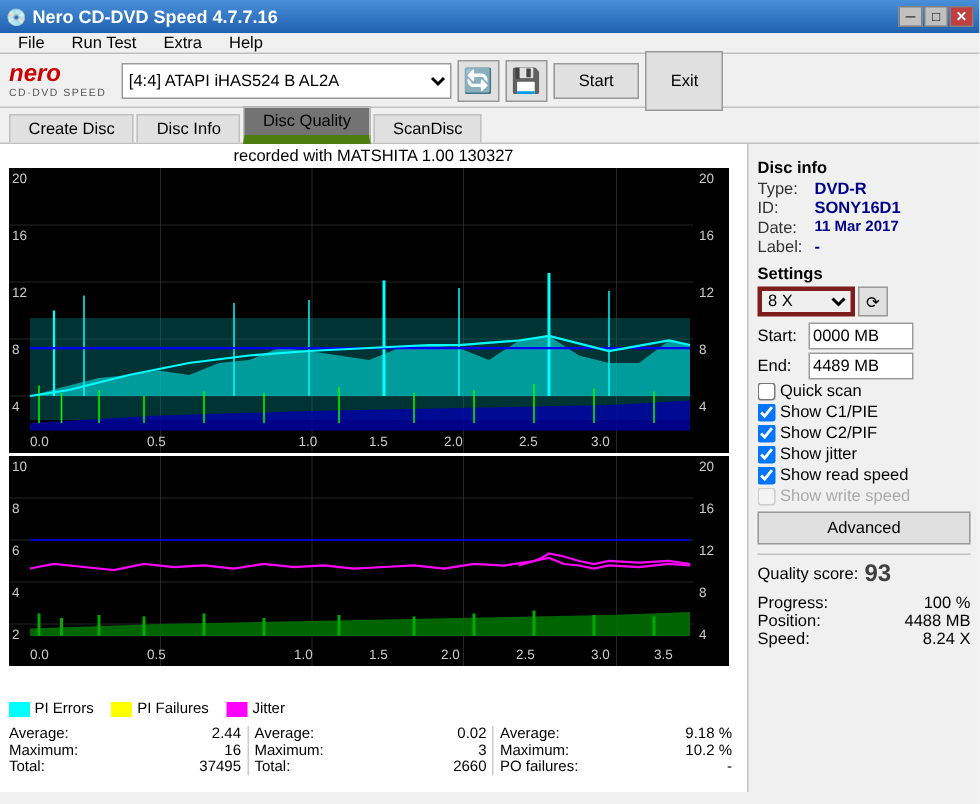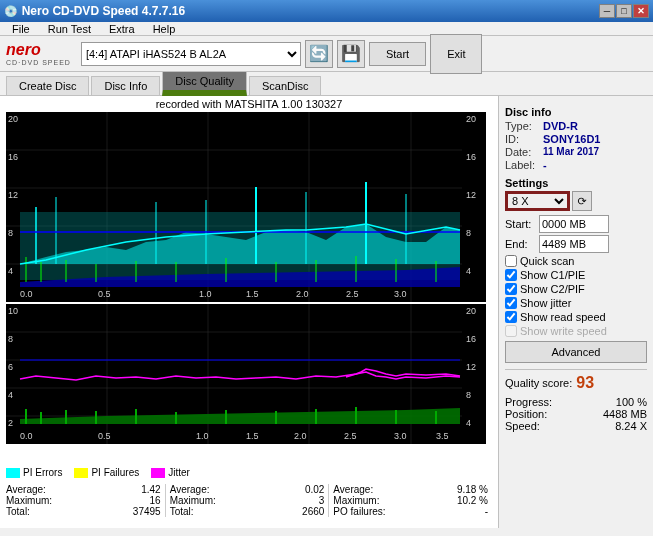--- a/index.html
+++ b/index.html
@@ -52,21 +52,21 @@
     .mb-input { width: 70px; height: 18px; font-size: 11px; border: 1px solid #999; padding: 0 2px; }
     .input-row { display: flex; align-items: center; margin-bottom: 2px; gap: 4px; }
     .input-label { width: 30px; }
     
     .checkbox-row { display: flex; align-items: center; gap: 3px; margin-bottom: 2px; }
     .checkbox-row input { width: 12px; height: 12px; }
     
     .advanced-btn { width: 100%; height: 22px; background: #e0e0e0; border: 1px solid #999; cursor: pointer; font-size: 11px; margin-top: 2px; }
     
     .quality-score { margin-top: 6px; border-top: 1px solid #c0c0c0; padding-top: 4px; display: flex; align-items: center; gap: 4px; }
-    .score-value { font-size: 16px; font-weight: bold; color: #c2410c; }
+    .score-value { font-size: 16px; font-weight: bold; color: #404040; }
     
     .progress-section { margin-top: 4px; font-size: 11px; }
     .progress-row { display: flex; justify-content: space-between; }
     
     
     .legend { display: flex; gap: 12px; padding: 3px 6px; font-size: 10px; margin-top: 20px; }
     .legend-item { display: flex; align-items: center; gap: 3px; }
     .legend-color { width: 14px; height: 10px; }
     
     .stats-section { display: flex; padding: 3px 6px; font-size: 10px; gap: 0; }
@@ -264,21 +264,21 @@
       <div class="legend-item">
         <div class="legend-color" style="background:#ff00ff;"></div>
         <span>Jitter</span>
       </div>
     </div>
 
     <div class="stats-section">
       <div class="stats-col">
         <div class="stats-row">
           <span>Average:</span>
-          <span>1.42</span>
+          <span>2.44</span>
         </div>
         <div class="stats-row">
           <span>Maximum:</span>
           <span>16</span>
         </div>
         <div class="stats-row">
           <span>Total:</span>
           <span>37495</span>
         </div>
       </div>

